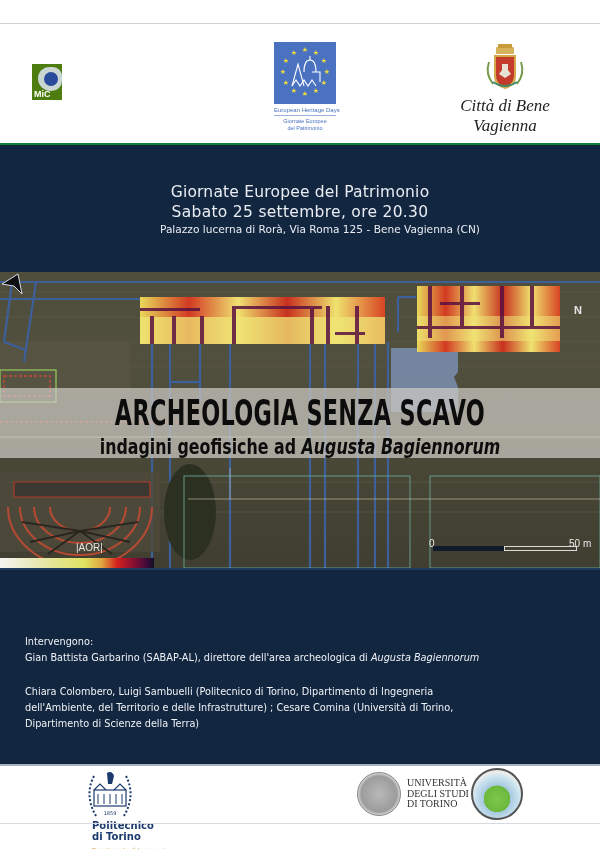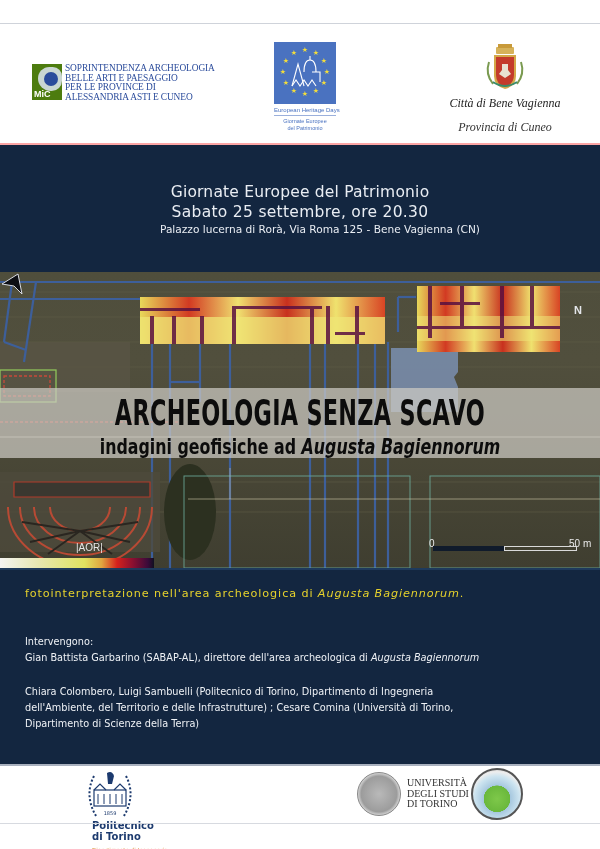--- a/index.html
+++ b/index.html
@@ -18,25 +18,25 @@
 
   .logo-ehd { position:absolute; left:274px; top:42px; width:62px; text-align:center; }
   .ehd-flag { width:62px; height:62px; background:#4a72c0; position:relative; }
   .ehd-flag svg { position:absolute; left:0; top:0; }
   .ehd-cap1 { font:6px "Liberation Sans", sans-serif; color:#4a72c0; margin-top:3px; white-space:nowrap; }
   .ehd-rule { height:1px; background:#9bb0dc; margin:2px 0; }
   .ehd-cap2 { font:5.5px "Liberation Sans", sans-serif; color:#4a72c0; line-height:7px; }
 
   .logo-bv { position:absolute; left:440px; top:44px; width:130px; text-align:center; }
   .crest { width:44px; height:48px; margin:0 auto; position:relative; }
-  .bv-name { font-family:"Liberation Serif", serif; font-style:italic; font-size:12px; color:#222; margin-top:4px; }
+  .bv-name { font-family:"Liberation Serif", serif; font-style:italic; font-size:17px; color:#222; margin-top:4px; }
   .bv-sub { font-family:"Liberation Serif", serif; font-style:italic; font-size:12px; color:#333; margin-top:9px; }
 
   
-  .band-top { position:absolute; left:0; top:143px; width:600px; height:129px; background:#132640; border-top:2px solid #fca5a5; }
+  .band-top { position:absolute; left:0; top:143px; width:600px; height:129px; background:#132640; border-top:2px solid #15803d; }
   .ev-title { position:absolute; left:0; width:600px; text-align:center; color:#e9edf3; font-family:"DejaVu Sans", sans-serif; }
   .ev-line1 { top:38px; font-size:15.5px; letter-spacing:0.2px; }
   .ev-line2 { top:58px; font-size:15.5px; letter-spacing:0.3px; }
   .ev-line3 { top:78px; font-size:10.6px;margin-left:20px; }
 
   
   .map { position:absolute; left:0; top:272px; width:600px; height:296px; overflow:hidden;
          background: linear-gradient(180deg,#4f4e3c 0%,#514f3d 30%,#4a4837 60%,#3f3e30 100%); }
   .map svg { position:absolute; left:0; top:0; }
   .title-strip { position:absolute; left:0; top:116px; width:600px; height:70px; background:rgba(205,203,196,0.72); }
@@ -86,26 +86,20 @@
 </head>
 <body>
 
 <div class="top-rule"></div>
 
 <div class="logo-sabap">
   <div class="mic-box">
     <div class="head"></div>
       <div class="head2"></div>
     <span class="mic">MiC</span>
-  </div>
-  <div class="sabap-text">
-    <div>SOPRINTENDENZA ARCHEOLOGIA</div>
-    <div>BELLE ARTI E PAESAGGIO</div>
-    <div>PER LE PROVINCE DI</div>
-    <div>ALESSANDRIA ASTI E CUNEO</div>
   </div>
 </div>
 
 <div class="logo-ehd">
   <div class="ehd-flag">
     <svg width="62" height="62" viewBox="0 0 62 62">
       <g fill="#f3dd3b" font-size="7" font-family="DejaVu Sans, sans-serif" text-anchor="middle">
         <text x="31" y="10">★</text>
           <text x="42" y="13">★</text>
           <text x="50" y="21">★</text>
@@ -274,21 +268,20 @@
   <div class="scale-lbl" style="left:429px;">0</div>
   <div class="scale-lbl" style="left:496px;margin-top:47px;">25</div>
   <div class="scale-lbl" style="left:569px;">50 m</div>
   <div class="scale-bar-dark"></div>
   <div class="scale-bar-light"></div>
   <div class="colorbar"></div>
 </div>
 
 <div class="band-info">
   <div class="conf">
-    <div><span>fotointerpretazione nell'area archeologica di </span><i>Augusta Bagiennorum</i><span>.</span></div>
   </div>
   <div class="speak sp1">Intervengono:</div>
   <div class="speak sp2"><span>Gian Battista Garbarino (SABAP-AL), direttore dell'area archeologica di </span><i>Augusta Bagiennorum</i></div>
   <div class="speak sp3">Chiara Colombero, Luigi Sambuelli (Politecnico di Torino, Dipartimento di Ingegneria</div>
   <div class="speak sp4">dell'Ambiente, del Territorio e delle Infrastrutture) ; Cesare Comina (Università di Torino,</div>
   <div class="speak sp5">Dipartimento di Scienze della Terra)</div>
 </div>
 
 <div class="bottom-rule"></div>
 

